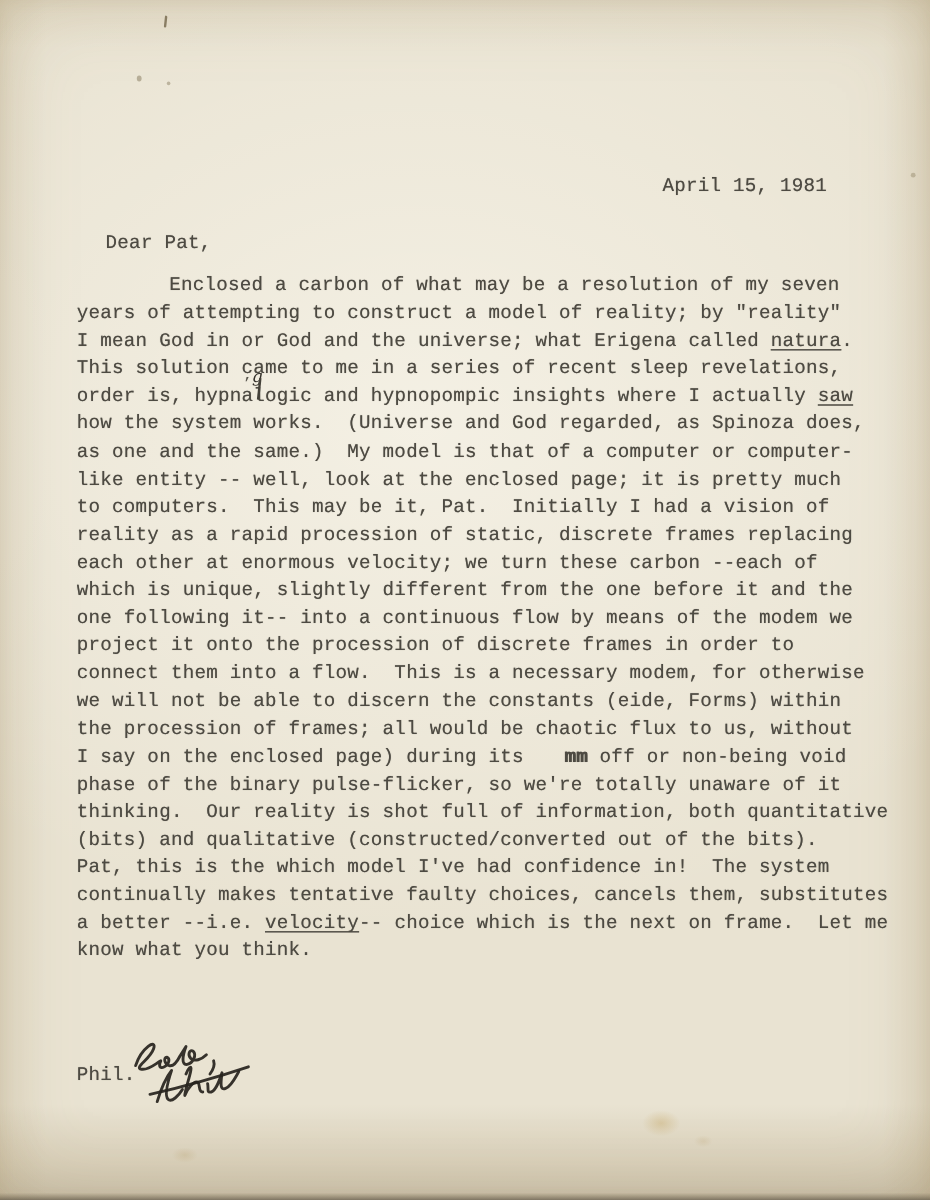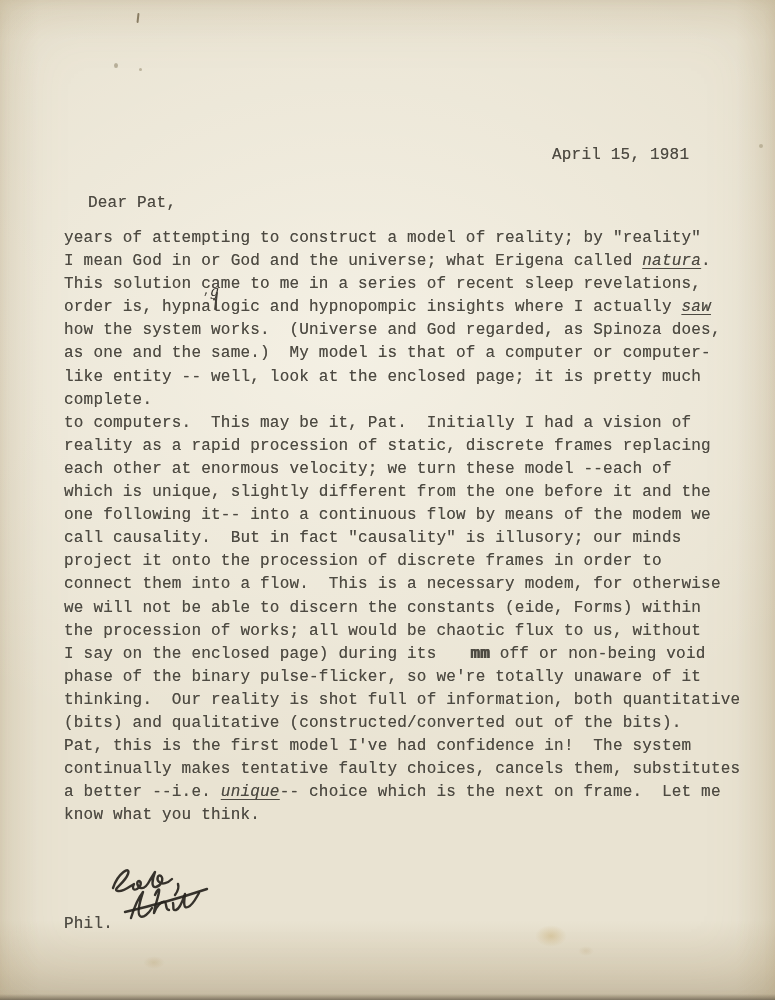--- a/index.html
+++ b/index.html
@@ -25,38 +25,38 @@
     font-size:16px;
     letter-spacing:0.2px;
     color:#4d4a42;
     text-shadow:0 0 0.6px rgba(77,74,66,0.65);
   }
   #date{position:absolute;left:522px;top:146px;margin-left:30px;}
   #salutation{position:absolute;left:88px;top:194px;}
   #body-lines{position:absolute;left:64px;top:227px;line-height:23.1px;}
   .line{white-space:pre;position:relative;}
   .line.indent{padding-left:77px;}
-  .underline{text-decoration:underline;text-underline-offset:3px;text-decoration-thickness:1px;font-style:italic;}
+  .underline{text-decoration:underline;text-underline-offset:3px;text-decoration-thickness:1px;}
   .overtype{font-weight:bold;text-shadow:0.6px 0 currentColor, 0 0 0.6px rgba(77,74,66,0.65);padding-left:24px;}
   .overstrike{position:relative;display:inline-block;}
   .overstrike::after{
     content:"";position:absolute;left:4px;top:-4px;width:1.6px;height:18px;
     background:#45423a;transform:rotate(6deg);
   }
   .has-above{position:relative;}
   .above-g{
     position:absolute;left:-1px;top:-16px;
     font-family:"DejaVu Serif",serif;font-style:italic;
     font-size:14px;letter-spacing:0;color:#33302a;text-shadow:none;
   }
   .undermark{position:relative;display:inline-block;}
   .undermark::after{
     content:",";position:absolute;left:2px;bottom:-7px;font-size:11px;color:#55524a;
   }
-  #signoff-typed{position:absolute;left:64px;top:915px;}
+  #signoff-typed{position:absolute;left:64px;top:887px;}
   #signature{position:absolute;left:103px;top:864px;width:130px;height:62px;}
   #signature svg{width:100%;height:100%;}
   #signature path{fill:none;stroke:#26231d;stroke-width:2.4;stroke-linecap:round;stroke-linejoin:round;opacity:0.92;}
   .sr-text{position:absolute;width:1px;height:1px;overflow:hidden;clip:rect(0 0 0 0);white-space:nowrap;}
   
   .speck,.stain{position:absolute;pointer-events:none;}
   .speck1{left:137px;top:13px;width:2px;height:10px;background:#6b5d41;border-radius:2px;transform:rotate(6deg);opacity:.75;}
   .speck2{left:114px;top:63px;width:4px;height:5px;background:#8d8166;border-radius:50%;opacity:.55;}
   .speck3{left:139px;top:68px;width:3px;height:3px;background:#8d8166;border-radius:50%;opacity:.5;}
   .speck4{left:759px;top:144px;width:4px;height:4px;background:#9a8d70;border-radius:50%;opacity:.5;}
@@ -78,45 +78,44 @@
   <div class="speck speck4"></div>
   <div class="stain stain1"></div>
   <div class="stain stain2"></div>
   <div class="stain stain3"></div>
 
   <div id="date" class="typewriter">April 15, 1981</div>
 
   <div id="salutation" class="typewriter">Dear Pat,</div>
 
   <div id="body-lines" class="typewriter">
+      <div class="line indent"><span>Enclosed a carbon of what may be a resolution of my seven</span></div>
       <div class="line"><span>years of attempting to construct a model of reality; by "reality"</span></div>
       <div class="line"><span>I mean God in or God and the universe; what Erigena called </span><span class="underline">natura</span><span>.</span></div>
       <div class="line"><span>This solution </span><span class="undermark">c</span><span>ame to me in a series of recent sleep revelations,</span></div>
       <div class="line"><span>order is, hypna</span><span class="overstrike has-above">l<span class="above-g">g</span></span><span>ogic and hypnopompic insights where I actually </span><span class="underline">saw</span></div>
       <div class="line"><span>how the system works.  (Universe and God regarded, as Spinoza does,</span></div>
       <div class="line"><span>as one and the same.)  My model is that of a computer or computer-</span></div>
       <div class="line"><span>like entity -- well, look at the enclosed page; it is pretty much</span></div>
-      <div class="line"><span>complete.</span></div>
       <div class="line"><span>to computers.  This may be it, Pat.  Initially I had a vision of</span></div>
       <div class="line"><span>reality as a rapid procession of static, discrete frames replacing</span></div>
-      <div class="line"><span>each other at enormous velocity; we turn these model --each of</span></div>
+      <div class="line"><span>each other at enormous velocity; we turn these carbon --each of</span></div>
       <div class="line"><span>which is unique, slightly different from the one before it and the</span></div>
       <div class="line"><span>one following it-- into a continuous flow by means of the modem we</span></div>
-      <div class="line"><span>call causality.  But in fact "causality" is illusory; our minds</span></div>
       <div class="line"><span>project it onto the procession of discrete frames in order to</span></div>
       <div class="line"><span>connect them into a flow.  This is a necessary modem, for otherwise</span></div>
       <div class="line"><span>we will not be able to discern the constants (eide, Forms) within</span></div>
-      <div class="line"><span>the procession of works; all would be chaotic flux to us, without</span></div>
+      <div class="line"><span>the procession of frames; all would be chaotic flux to us, without</span></div>
       <div class="line"><span>I say on the enclosed page) during its </span><span class="overtype">mm</span><span> off or non-being void</span></div>
       <div class="line"><span>phase of the binary pulse-flicker, so we're totally unaware of it</span></div>
       <div class="line"><span>thinking.  Our reality is shot full of information, both quantitative</span></div>
       <div class="line"><span>(bits) and qualitative (constructed/converted out of the bits).</span></div>
-      <div class="line"><span>Pat, this is the first model I've had confidence in!  The system</span></div>
+      <div class="line"><span>Pat, this is the which model I've had confidence in!  The system</span></div>
       <div class="line"><span>continually makes tentative faulty choices, cancels them, substitutes</span></div>
-      <div class="line"><span>a better --i.e. </span><span class="underline">unique</span><span>-- choice which is the next on frame.  Let me</span></div>
+      <div class="line"><span>a better --i.e. </span><span class="underline">velocity</span><span>-- choice which is the next on frame.  Let me</span></div>
       <div class="line"><span>know what you think.</span></div>
     </div>
 
   <div id="signature">
     <span class="sr-text">Love,</span>
     <span class="sr-text">Phil</span>
     <svg viewBox="0 0 130 62" aria-hidden="true">
 
       <path d="M10 24 C 15 9, 28 1, 25 10 C 22 19, 8 26, 15 27 C 21 28, 27 22, 31 20 C 29 24, 30 27, 34 25 C 38 23, 39 18, 36 17 C 33 17, 34 23, 38 24 C 42 25, 45 20, 47 16 L 52 8 C 49 16, 48 24, 53 23 C 58 22, 61 15, 58 12 C 55 10, 53 15, 56 18 C 59 21, 65 19, 69 15"></path>
 

